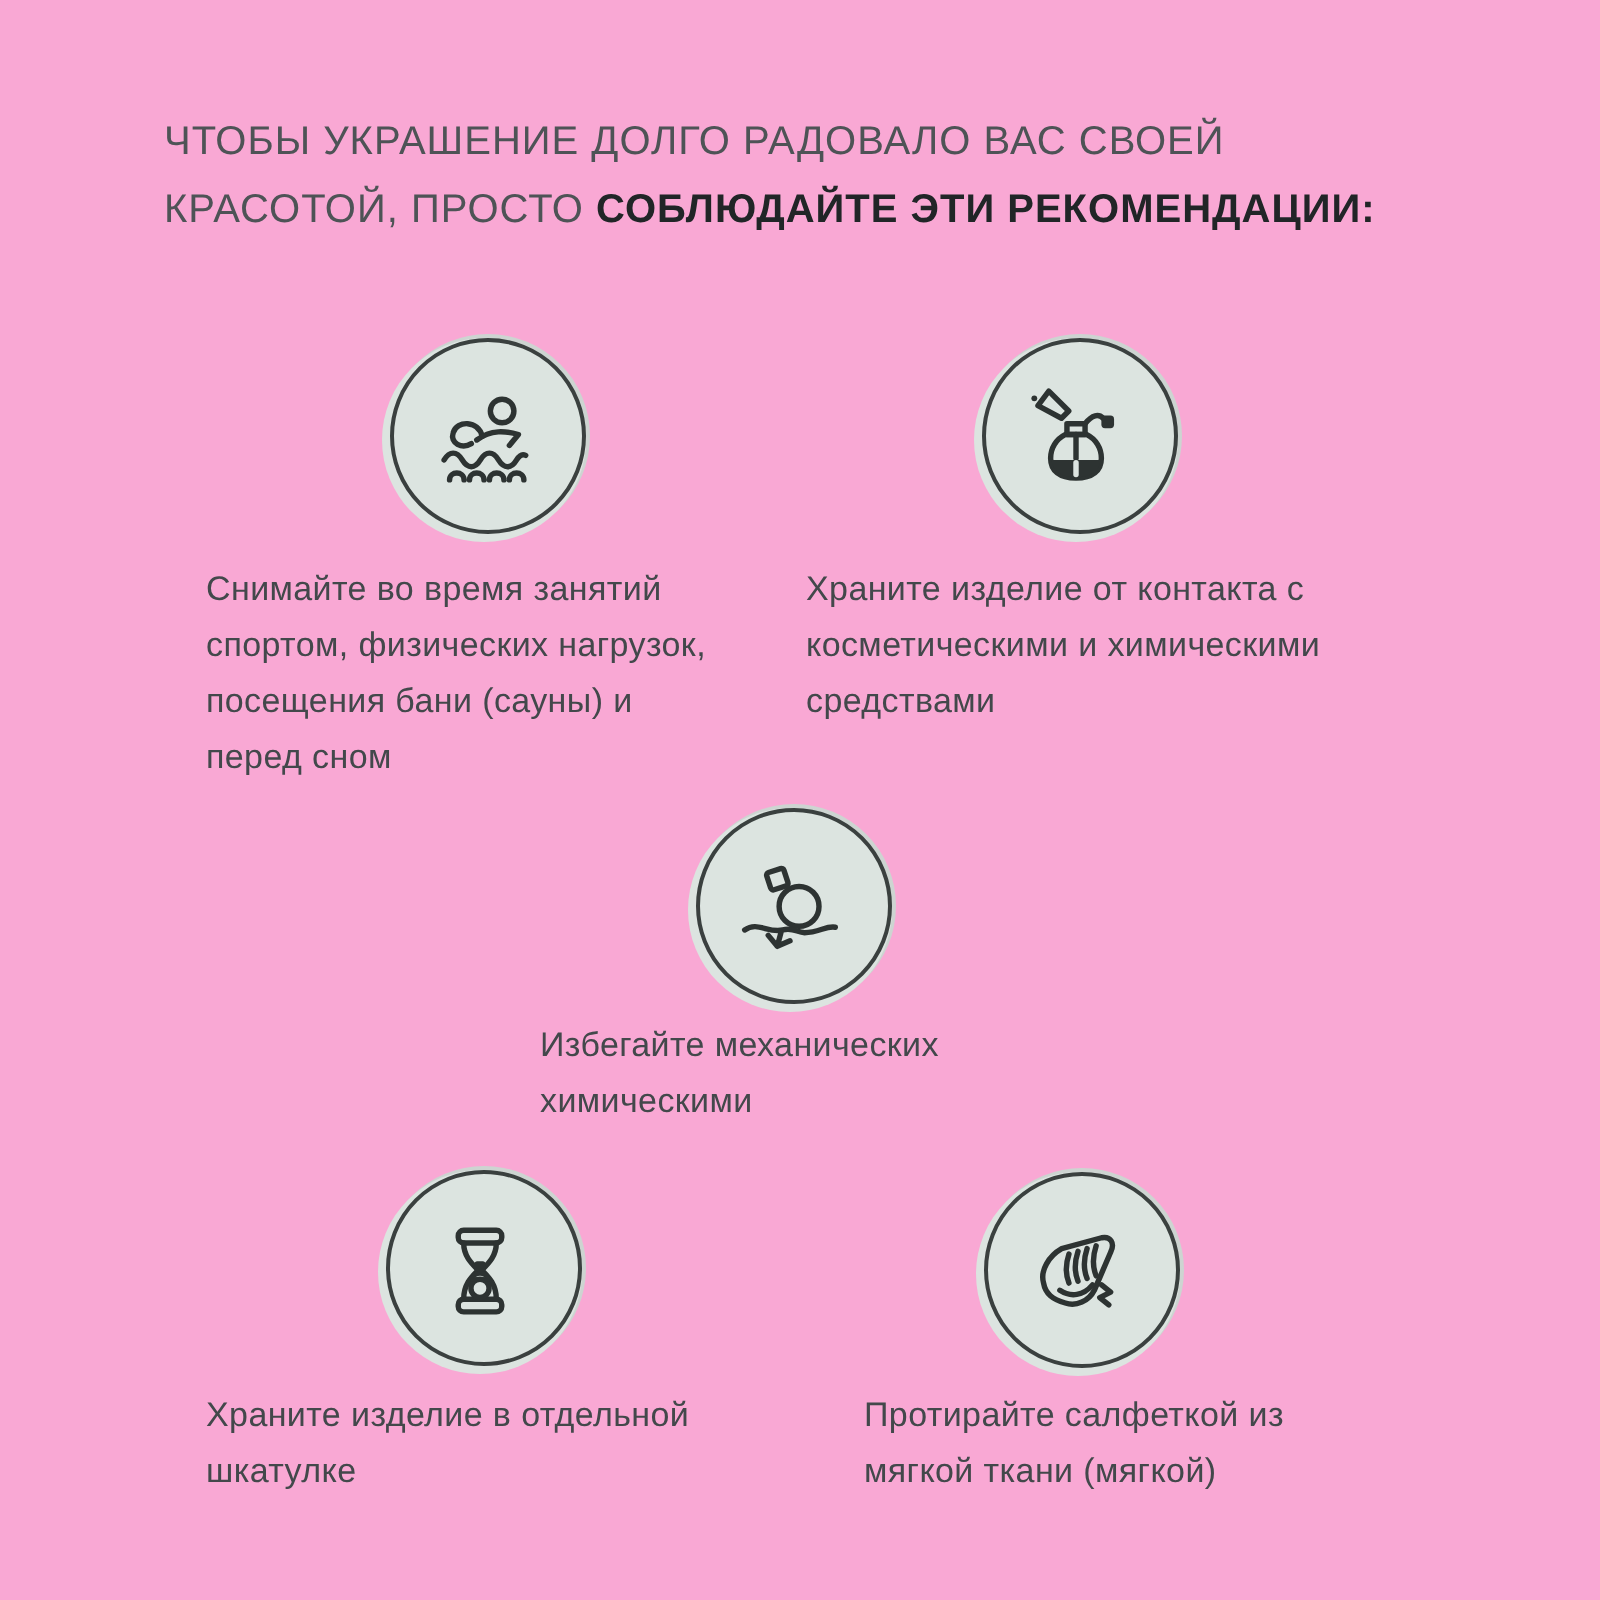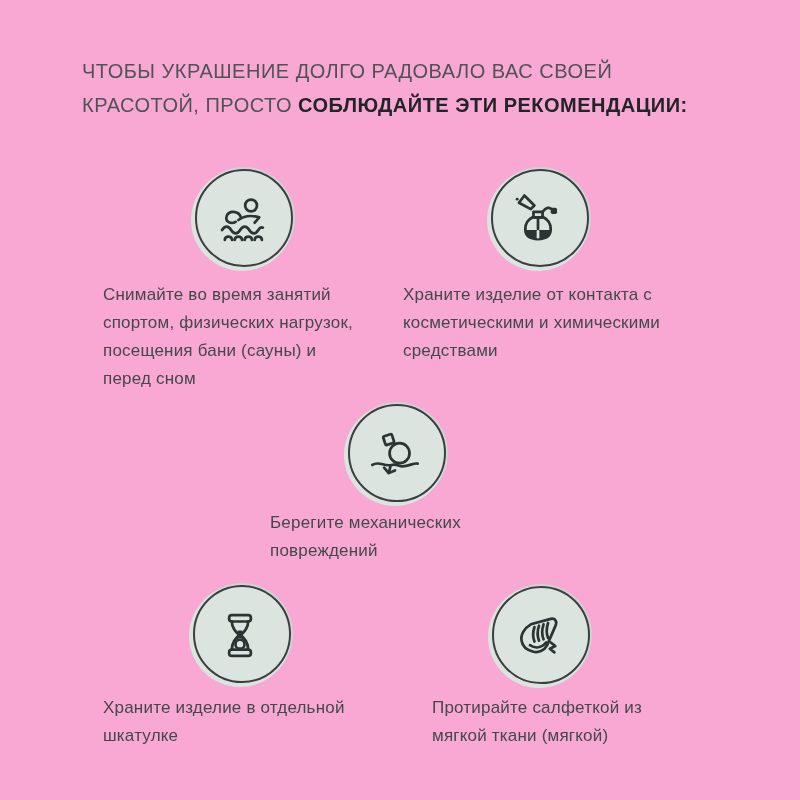--- a/index.html
+++ b/index.html
@@ -92,21 +92,21 @@
   <div class="caption t2">Храните изделие от контакта с косметическими и химическими средствами</div>
 
   <div class="circle c3">
     <svg viewBox="0 0 64 64">
       <circle class="ic" cx="37" cy="30" r="11"></circle>
       <rect class="ic" x="20" y="10" width="10" height="10" rx="1.5" transform="rotate(-18 25 15)"></rect>
       <path class="ic" d="M7,43 C14,38 20,45 28,43 C34,41.5 36,44.5 40,44.5 C48,44.5 52,40.5 57,41.5"></path>
       <path class="ic" d="M25,52 L20,46 M25,52 L27,44.5 M25,52 L32,49"></path>
     </svg>
   </div>
-  <div class="caption t3">Берегите механических повреждений</div>
+  <div class="caption t3">Избегайте механических химическими</div>
 
   <div class="circle c4">
     <svg viewBox="0 0 64 64">
       <rect class="ic" x="20" y="9" width="24" height="7" rx="3"></rect>
       <path class="ic" d="M23,16 C23,23 27,27 31,31 C27,35 23,39 23,47"></path>
       <path class="ic" d="M41,16 C41,23 37,27 33,31 C37,35 41,39 41,47"></path>
       <rect class="ic" x="20" y="47" width="24" height="7" rx="3"></rect>
       <circle class="ic" cx="32" cy="41" r="5"></circle>
       <path class="ic" d="M28,36 C28,31.5 36,31.5 36,36"></path>
       <rect class="ic" x="30.5" y="27.5" width="3" height="3"></rect>

